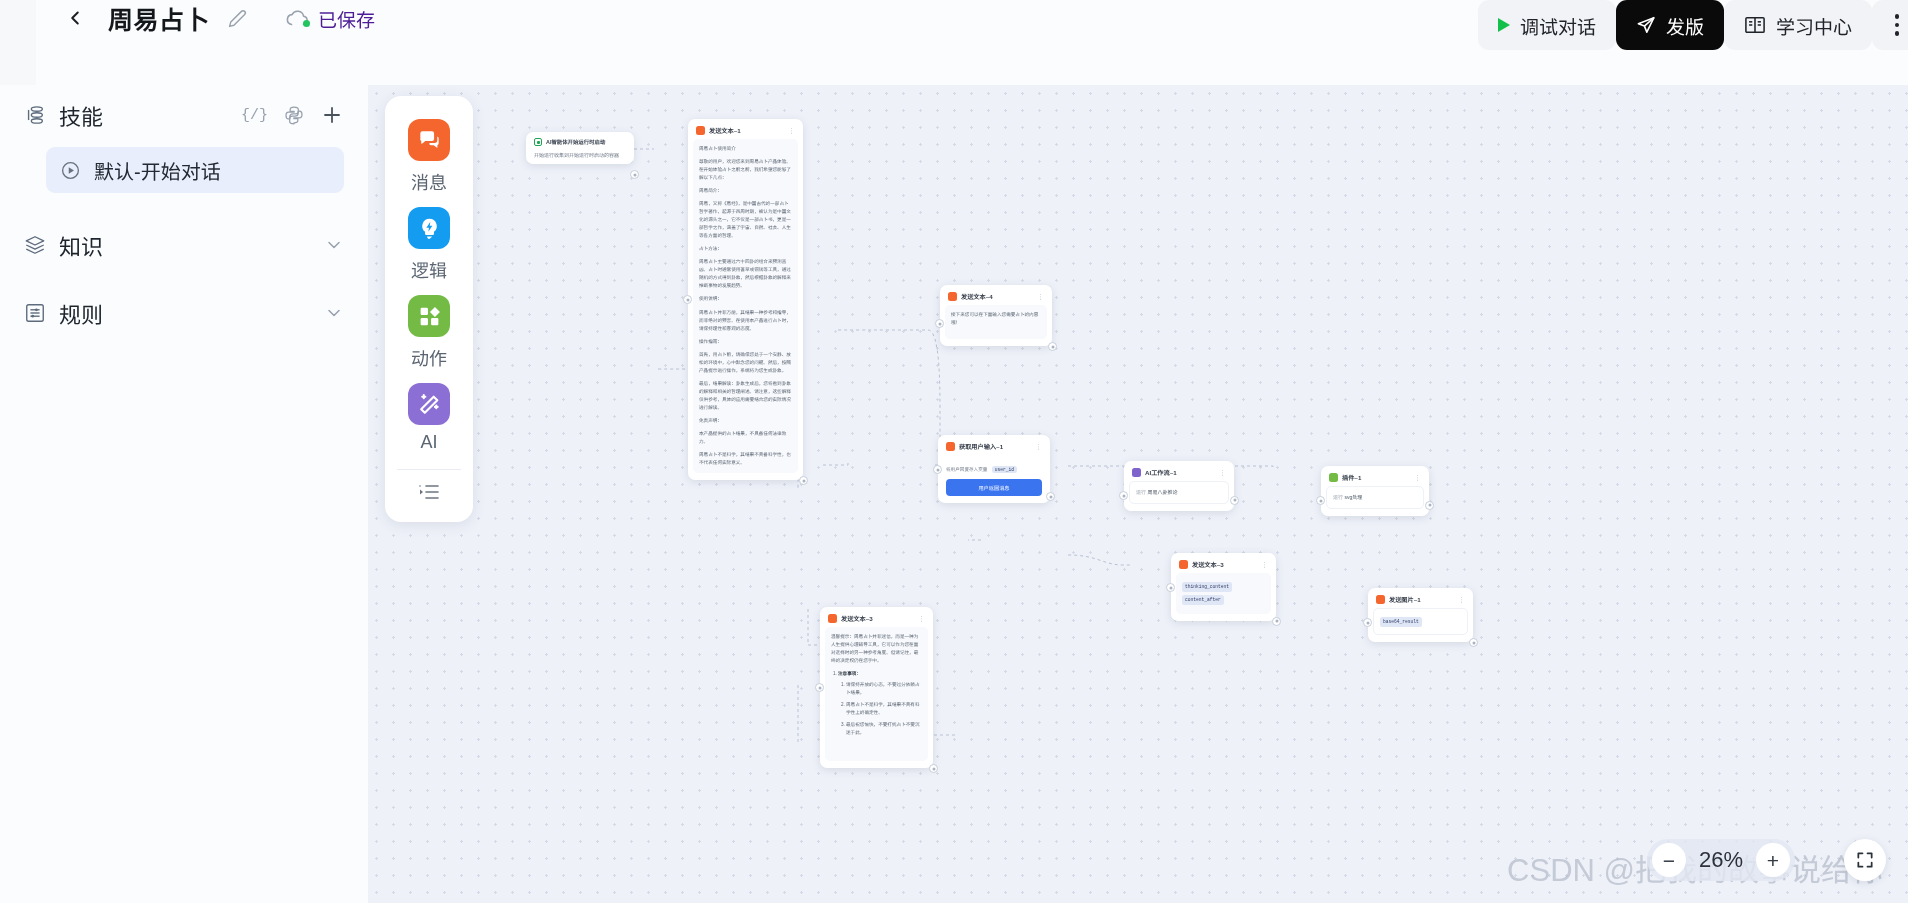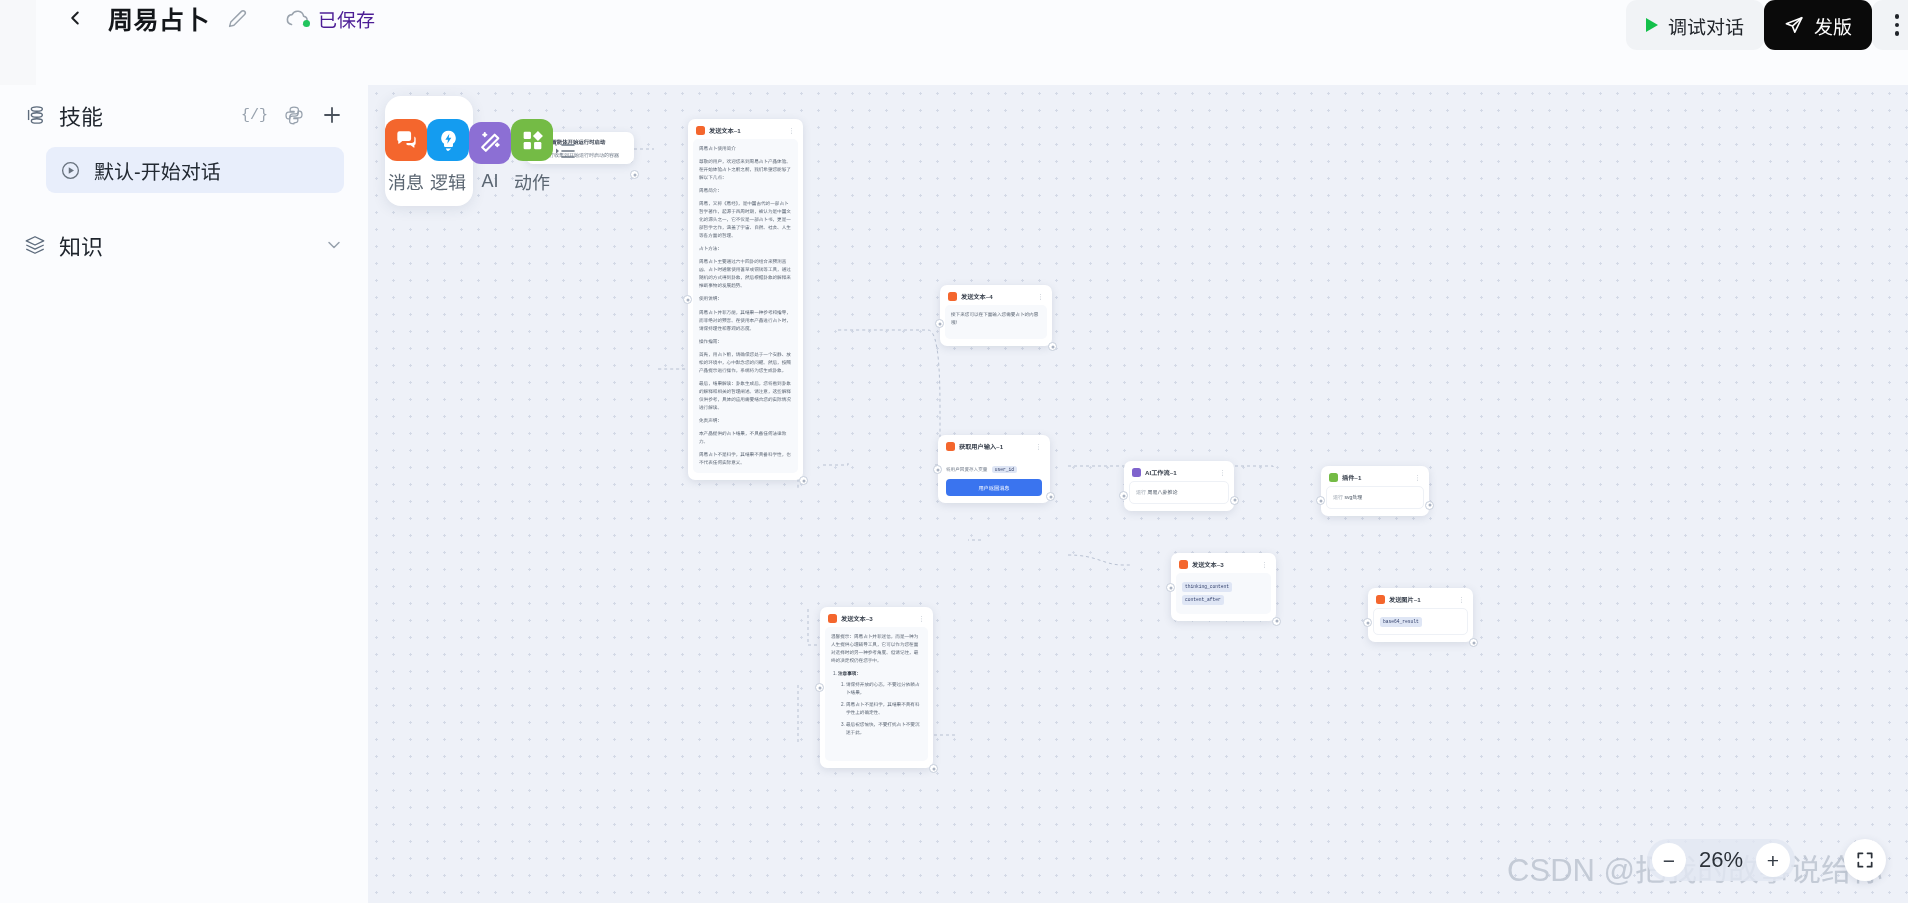--- a/index.html
+++ b/index.html
@@ -87,21 +87,21 @@
     background-color: #eef1f8;
     background-image: radial-gradient(#d3d9e6 1.1px, transparent 1.1px);
     background-size: 17px 17px;
     overflow: hidden;
   }
   
   .palette {
     position: absolute; left: 17px; top: 11px; width: 88px;
     background: #ffffff; border-radius: 16px; padding: 14px 0 8px 0;
     box-shadow: 0 3px 14px rgba(40,55,90,.10);
-    display: flex; flex-direction: row; align-items: center; z-index: 20;
+    display: flex; flex-direction: column; align-items: center; z-index: 20;
   }
   .pal-item { width: 88px; padding: 9px 0 4px 0; display: flex; flex-direction: column;
               align-items: center; gap: 7px; cursor: pointer; }
   .pal-ic { width: 42px; height: 42px; border-radius: 12px; display: flex;
             align-items: center; justify-content: center; color: #fff; }
   .pal-label { font-size: 18px; color: #5b6672; }
   .pal-div { width: 64px; height: 1px; background: #e9edf3; margin: 12px 0 6px 0; }
   .pal-bottom { padding: 4px 0 6px 0; color: #6b7682; cursor: pointer; }
 
   
@@ -211,20 +211,31 @@
     <div class="btn btn-ghost">
       <span class="play-tri"></span>
       <span>调试对话</span>
     </div>
     <div class="btn btn-dark">
       <svg width="20" height="20" viewBox="0 0 24 24" fill="none" stroke="currentColor" stroke-width="1.9" stroke-linejoin="round">
           <path d="M21.5 3.2 2.8 10.4l7.3 2.9 2.9 7.3Z"></path>
           <path d="M10.1 13.3 21.5 3.2"></path>
         </svg>
       <span>发版</span>
+    </div>
+    <div class="btn btn-ghost">
+      <svg width="22" height="20" viewBox="0 0 24 22" fill="none" stroke="currentColor" stroke-width="1.7" stroke-linejoin="round">
+          <rect x="2" y="3" width="20" height="16" rx="1.2"></rect>
+          <line x1="12" y1="3" x2="12" y2="19"></line>
+          <line x1="5.5" y1="7.5" x2="9" y2="7.5"></line>
+          <line x1="5.5" y1="11" x2="9" y2="11"></line>
+          <line x1="15" y1="7.5" x2="18.5" y2="7.5"></line>
+          <line x1="15" y1="11" x2="18.5" y2="11"></line>
+        </svg>
+      <span>学习中心</span>
     </div>
     <div class="btn-icon-only">
       <span class="dots-v">
           <i></i>
           <i></i>
           <i></i>
         </span>
     </div>
   </div>
 </div>
@@ -280,20 +291,40 @@
       </span>
       <span class="sh-label">知识</span>
       <span class="chev">
         <svg width="20" height="20" viewBox="0 0 24 24" fill="none" stroke="currentColor" stroke-width="1.8" stroke-linecap="round" stroke-linejoin="round">
             <polyline points="6 9 12 15 18 9"></polyline>
           </svg>
       </span>
     </div>
   </div>
 
+  <div class="side-section" style="margin-top:8px;">
+    <div class="side-head">
+      <span class="sh-ic">
+        <svg width="22" height="22" viewBox="0 0 24 24" fill="none" stroke="currentColor" stroke-width="1.5" stroke-linejoin="round">
+            <rect x="3" y="3" width="18" height="18" rx="2"></rect>
+            <line x1="7" y1="8.5" x2="17" y2="8.5"></line>
+            <line x1="7" y1="12" x2="17" y2="12"></line>
+            <line x1="7" y1="15.5" x2="17" y2="15.5"></line>
+            <circle cx="13.5" cy="8.5" r="1.5" fill="currentColor" stroke="none"></circle>
+            <circle cx="9.5" cy="15.5" r="1.5" fill="currentColor" stroke="none"></circle>
+          </svg>
+      </span>
+      <span class="sh-label">规则</span>
+      <span class="chev">
+        <svg width="20" height="20" viewBox="0 0 24 24" fill="none" stroke="currentColor" stroke-width="1.8" stroke-linecap="round" stroke-linejoin="round">
+            <polyline points="6 9 12 15 18 9"></polyline>
+          </svg>
+      </span>
+    </div>
+  </div>
 
   <div class="side-spacer"></div>
 
 </div>
 
 <div class="canvas">
 
   <svg class="edges" viewBox="0 0 1540 818" preserveAspectRatio="none">
     <g fill="none" stroke="#b8c1d2" stroke-width="1" stroke-dasharray="3 3">
       <path d="M266 64 L 286 64"></path>
@@ -326,39 +357,39 @@
       <span class="pal-ic" style="background:#149cf0;">
         <svg width="25" height="25" viewBox="0 0 24 24" fill="currentColor">
             <path d="M12 2.6a7 7 0 0 0-4.3 12.5v2a1.2 1.2 0 0 0 1.2 1.2h6.2a1.2 1.2 0 0 0 1.2-1.2v-2A7 7 0 0 0 12 2.6Z"></path>
             <path d="M9.4 19.6h5.2l-2.1 2a1.5 1.5 0 0 1-1 .4 1.5 1.5 0 0 1-1-.4Z"></path>
             <path d="M12.8 5.6 9 11.2h2.5l-.6 3.8 3.8-5.6h-2.5Z" fill="#149cf0"></path>
           </svg>
       </span>
       <span class="pal-label">逻辑</span>
     </div>
     <div class="pal-item">
-      <span class="pal-ic" style="background:#8c6fd4;">
-        <svg width="25" height="25" viewBox="0 0 24 24" fill="none" stroke="currentColor" stroke-width="2" stroke-linecap="round" stroke-linejoin="round">
-            <path d="M16 4.5 19.5 8 7.5 20 4 16.5Z"></path>
-            <path d="M6.5 3v3M5 4.5h3"></path>
-            <path d="M18.5 13v2.6M17.2 14.3h2.6"></path>
-          </svg>
-      </span>
-      <span class="pal-label">AI</span>
-    </div>
-    <div class="pal-item">
       <span class="pal-ic" style="background:#74bb45;">
         <svg width="25" height="25" viewBox="0 0 24 24" fill="currentColor">
             <rect x="3.5" y="3.5" width="7" height="7" rx="1.2"></rect>
             <path d="M17.2 2.8 22 7.6l-4.8 4.8-4.8-4.8Z"></path>
             <rect x="3.5" y="13.5" width="7" height="7" rx="1.2"></rect>
             <rect x="13.5" y="13.5" width="7" height="7" rx="1.2"></rect>
           </svg>
       </span>
       <span class="pal-label">动作</span>
+    </div>
+    <div class="pal-item">
+      <span class="pal-ic" style="background:#8c6fd4;">
+        <svg width="25" height="25" viewBox="0 0 24 24" fill="none" stroke="currentColor" stroke-width="2" stroke-linecap="round" stroke-linejoin="round">
+            <path d="M16 4.5 19.5 8 7.5 20 4 16.5Z"></path>
+            <path d="M6.5 3v3M5 4.5h3"></path>
+            <path d="M18.5 13v2.6M17.2 14.3h2.6"></path>
+          </svg>
+      </span>
+      <span class="pal-label">AI</span>
     </div>
     <div class="pal-div"></div>
     <div class="pal-bottom">
       <svg width="24" height="24" viewBox="0 0 24 24" fill="none" stroke="currentColor" stroke-width="1.6" stroke-linecap="round">
           <line x1="9" y1="6" x2="21" y2="6"></line>
           <line x1="9" y1="12" x2="21" y2="12"></line>
           <line x1="9" y1="18" x2="21" y2="18"></line>
           <path d="M3 9.5 6 12l-3 2.5Z" fill="currentColor" stroke="none"></path>
           <line x1="3" y1="6" x2="3" y2="6"></line>
         </svg>

